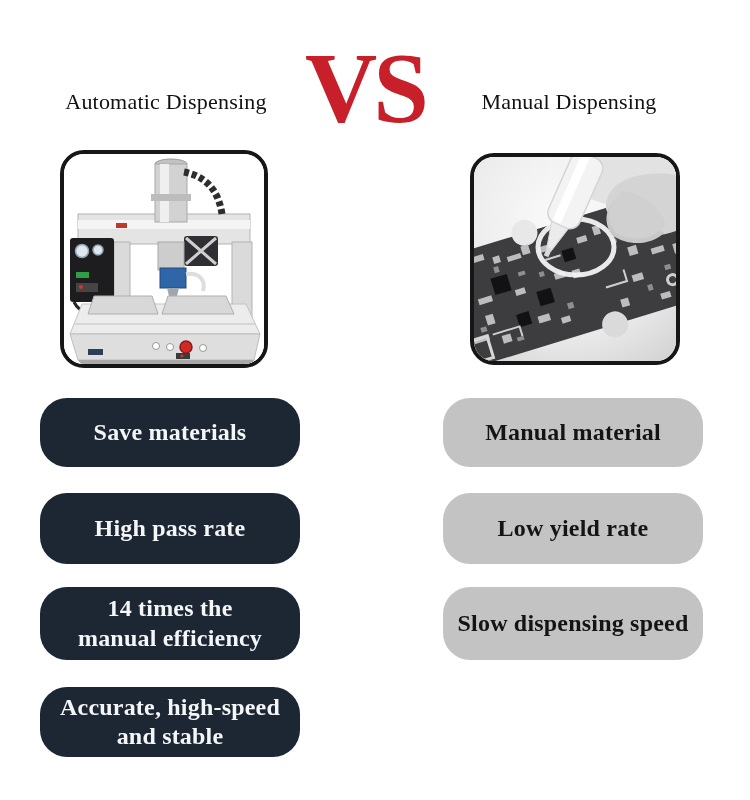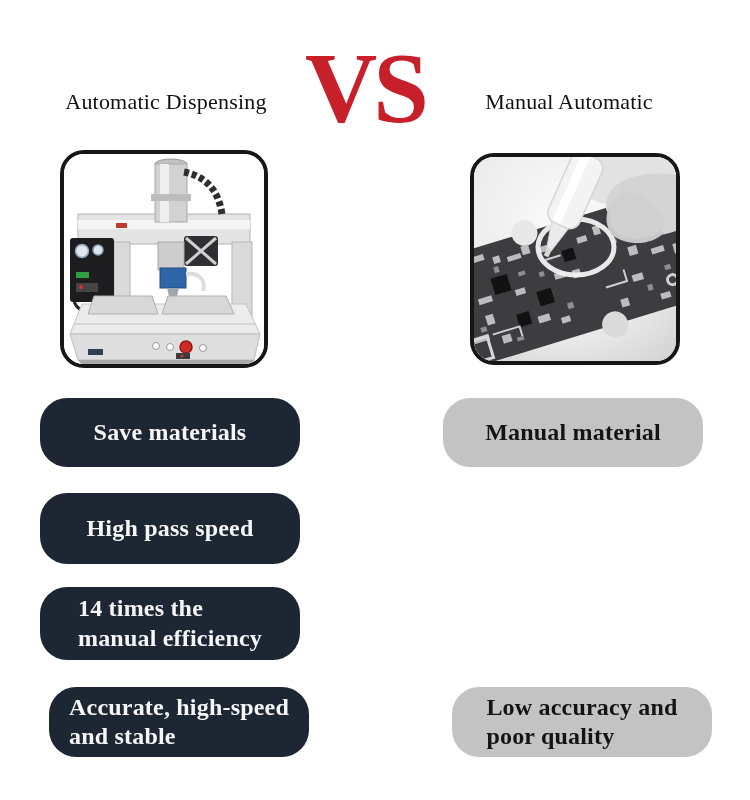--- a/index.html
+++ b/index.html
@@ -33,40 +33,40 @@
   .imgbox.machine{left:60px;top:150px;width:200px;height:210px;}
   .imgbox.pcb{left:470px;top:153px;width:202px;height:204px;}
   .imgbox svg{display:block;width:100%;height:100%;}
   .pill{
     position:absolute;display:flex;align-items:center;justify-content:center;
     border-radius:27px;
   }
   .pill.dark{background:var(--pill-dark);}
   .pill.gray{background:var(--pill-gray);}
   .pill-text{
-    white-space:pre-line;font-weight:700;
+    white-space:pre-line;text-align:center;font-weight:700;
     font-size:24px;line-height:1.22;letter-spacing:0.2px;
   }
   .pill.dark .pill-text{color:#f4f6f8;}
   .pill.gray .pill-text{color:#141414;}
   .col-l{left:40px;width:260px;}
   .col-r{left:443px;width:260px;}
   .row1{top:398px;height:69px;}
   .row2{top:493px;height:71px;}
   .row3{top:587px;height:73px;}
-  .row4{top:687px;height:70px;margin-left:9px;}
+  .row4{top:687px;height:70px;}
 </style>
 </head>
 <body>
 
 <div class="stage">
 
   <div class="title left">Automatic Dispensing</div>
   <div class="vs">VS</div>
-  <div class="title right">Manual Automatic</div>
+  <div class="title right">Manual Dispensing</div>
 
   <div class="imgbox machine">
     <svg viewBox="0 0 200 210">
       <rect x="0" y="0" width="200" height="210" fill="#ffffff"></rect>
 
       <rect x="14" y="60" width="172" height="30" fill="#e4e4e4" stroke="#b3b3b3" stroke-width="1"></rect>
       <rect x="14" y="66" width="172" height="9" fill="#f4f4f4"></rect>
       <rect x="52" y="69" width="11" height="5" fill="#c03a2b"></rect>
 
       <rect x="168" y="88" width="20" height="84" fill="#dadada" stroke="#b3b3b3" stroke-width="1"></rect>
@@ -204,32 +204,34 @@
       </g>
 
       <path d="M150 34 C 134 44, 130 62, 142 76 C 158 86, 182 82, 192 68 C 186 50, 170 38, 150 34 Z" fill="#d0d0d0"></path>
     </svg>
   </div>
 
   <div class="pill dark col-l row1">
     <span class="pill-text">Save materials</span>
   </div>
   <div class="pill dark col-l row2">
-    <span class="pill-text">High pass speed</span>
+    <span class="pill-text">High pass rate</span>
   </div>
   <div class="pill dark col-l row3">
     <span class="pill-text">14 times the
 manual efficiency</span>
   </div>
   <div class="pill dark col-l row4">
     <span class="pill-text">Accurate, high-speed
 and stable</span>
   </div>
 
   <div class="pill gray col-r row1">
     <span class="pill-text">Manual material</span>
   </div>
-  <div class="pill gray col-r row4">
-    <span class="pill-text">Low accuracy and
-poor quality</span>
+  <div class="pill gray col-r row2">
+    <span class="pill-text">Low yield rate</span>
+  </div>
+  <div class="pill gray col-r row3">
+    <span class="pill-text">Slow dispensing speed</span>
   </div>
 
 </div>
 
 </body></html>

